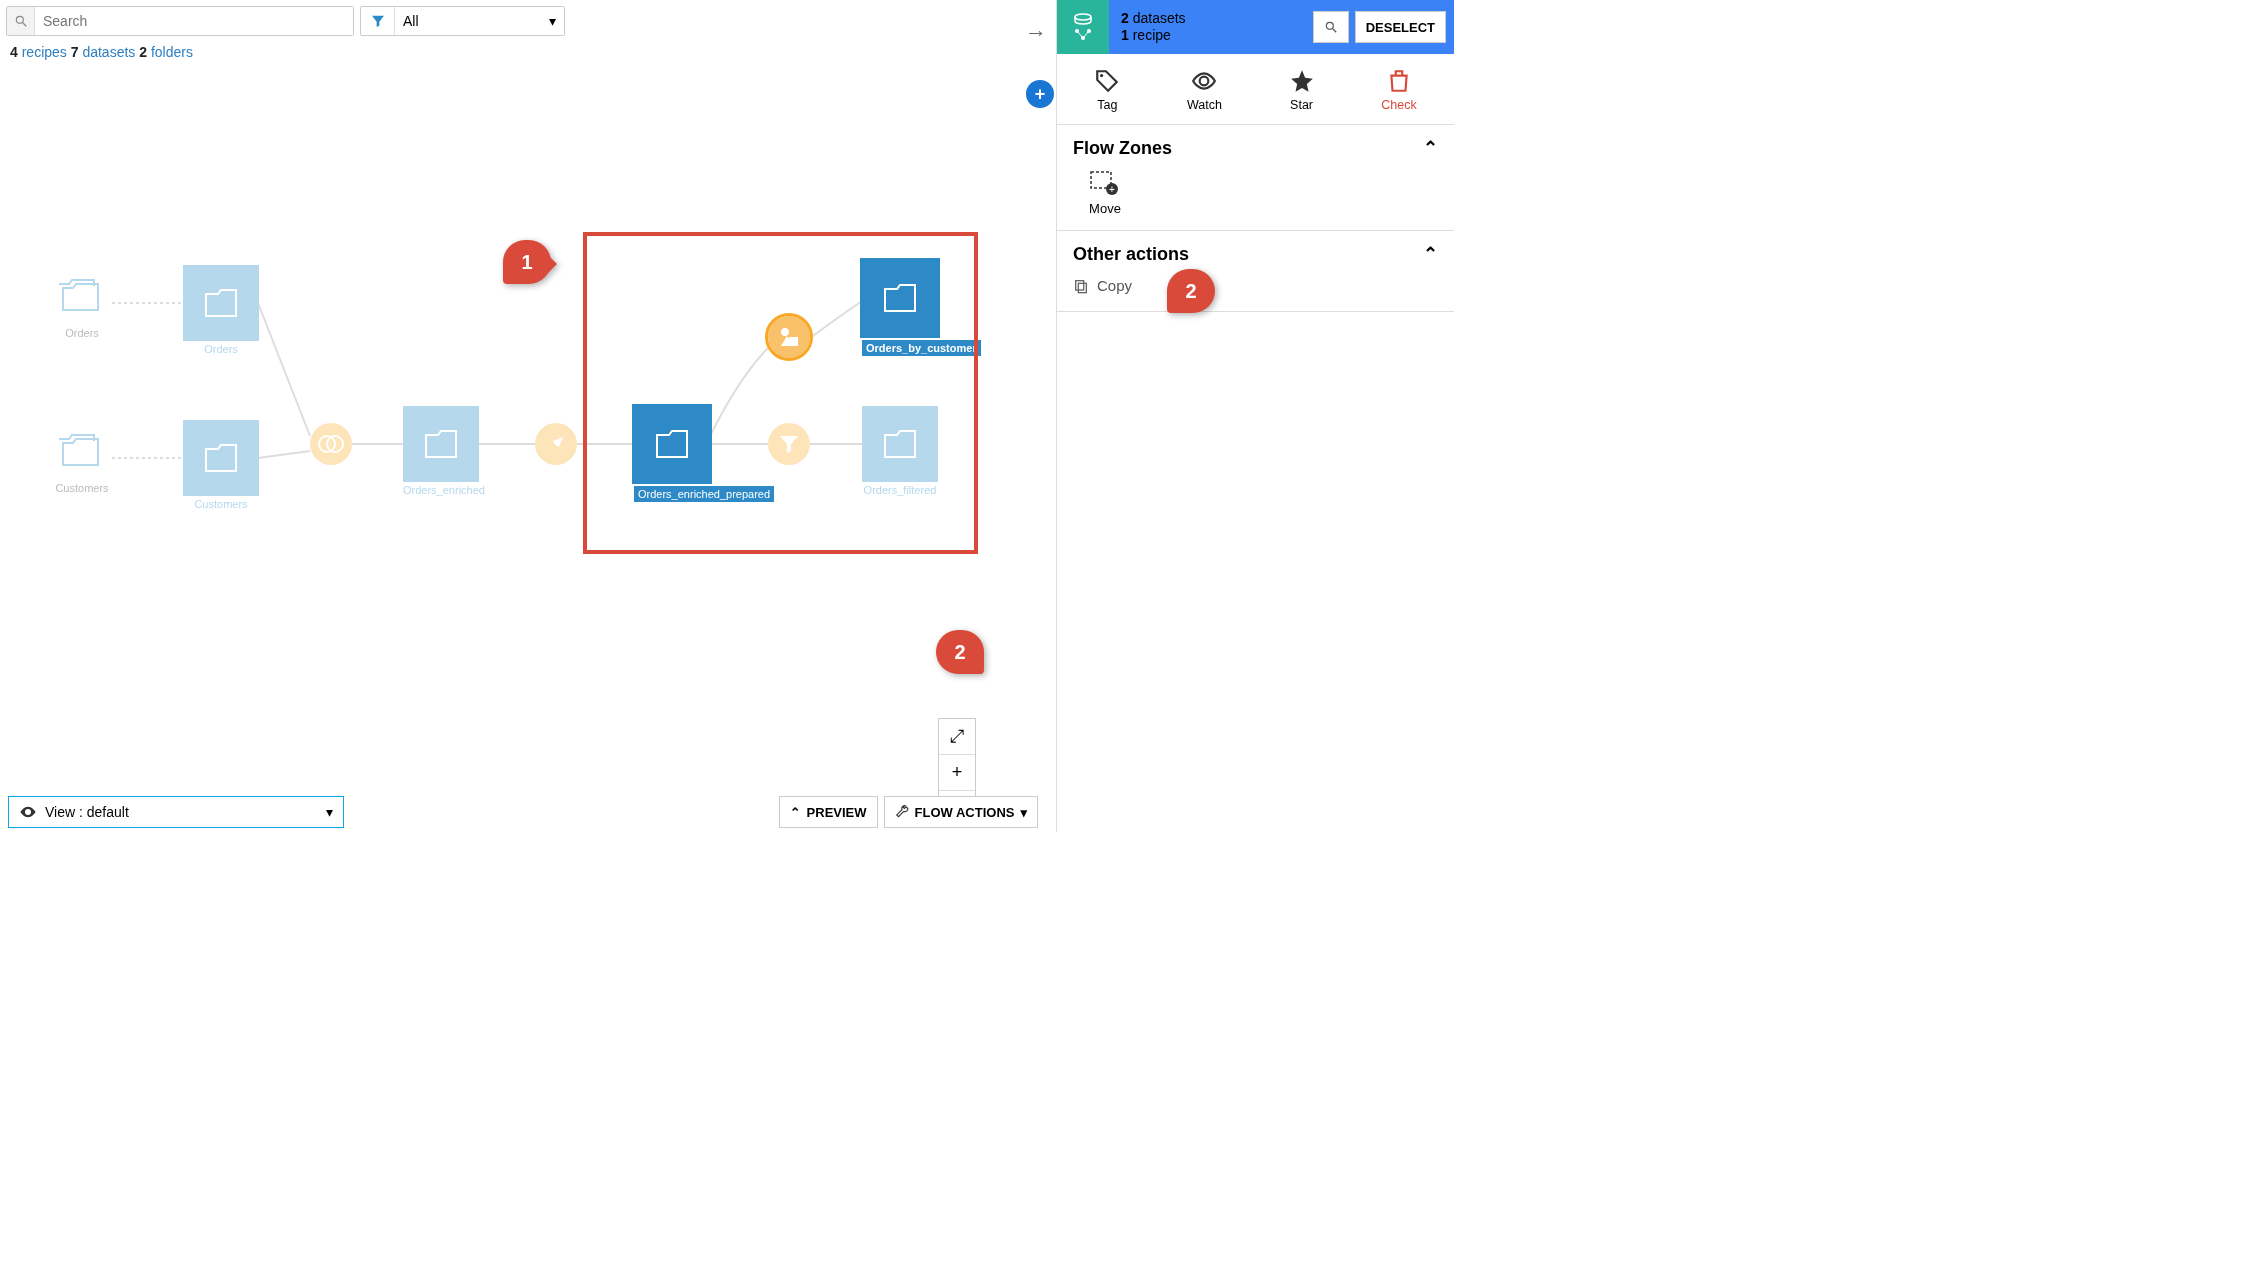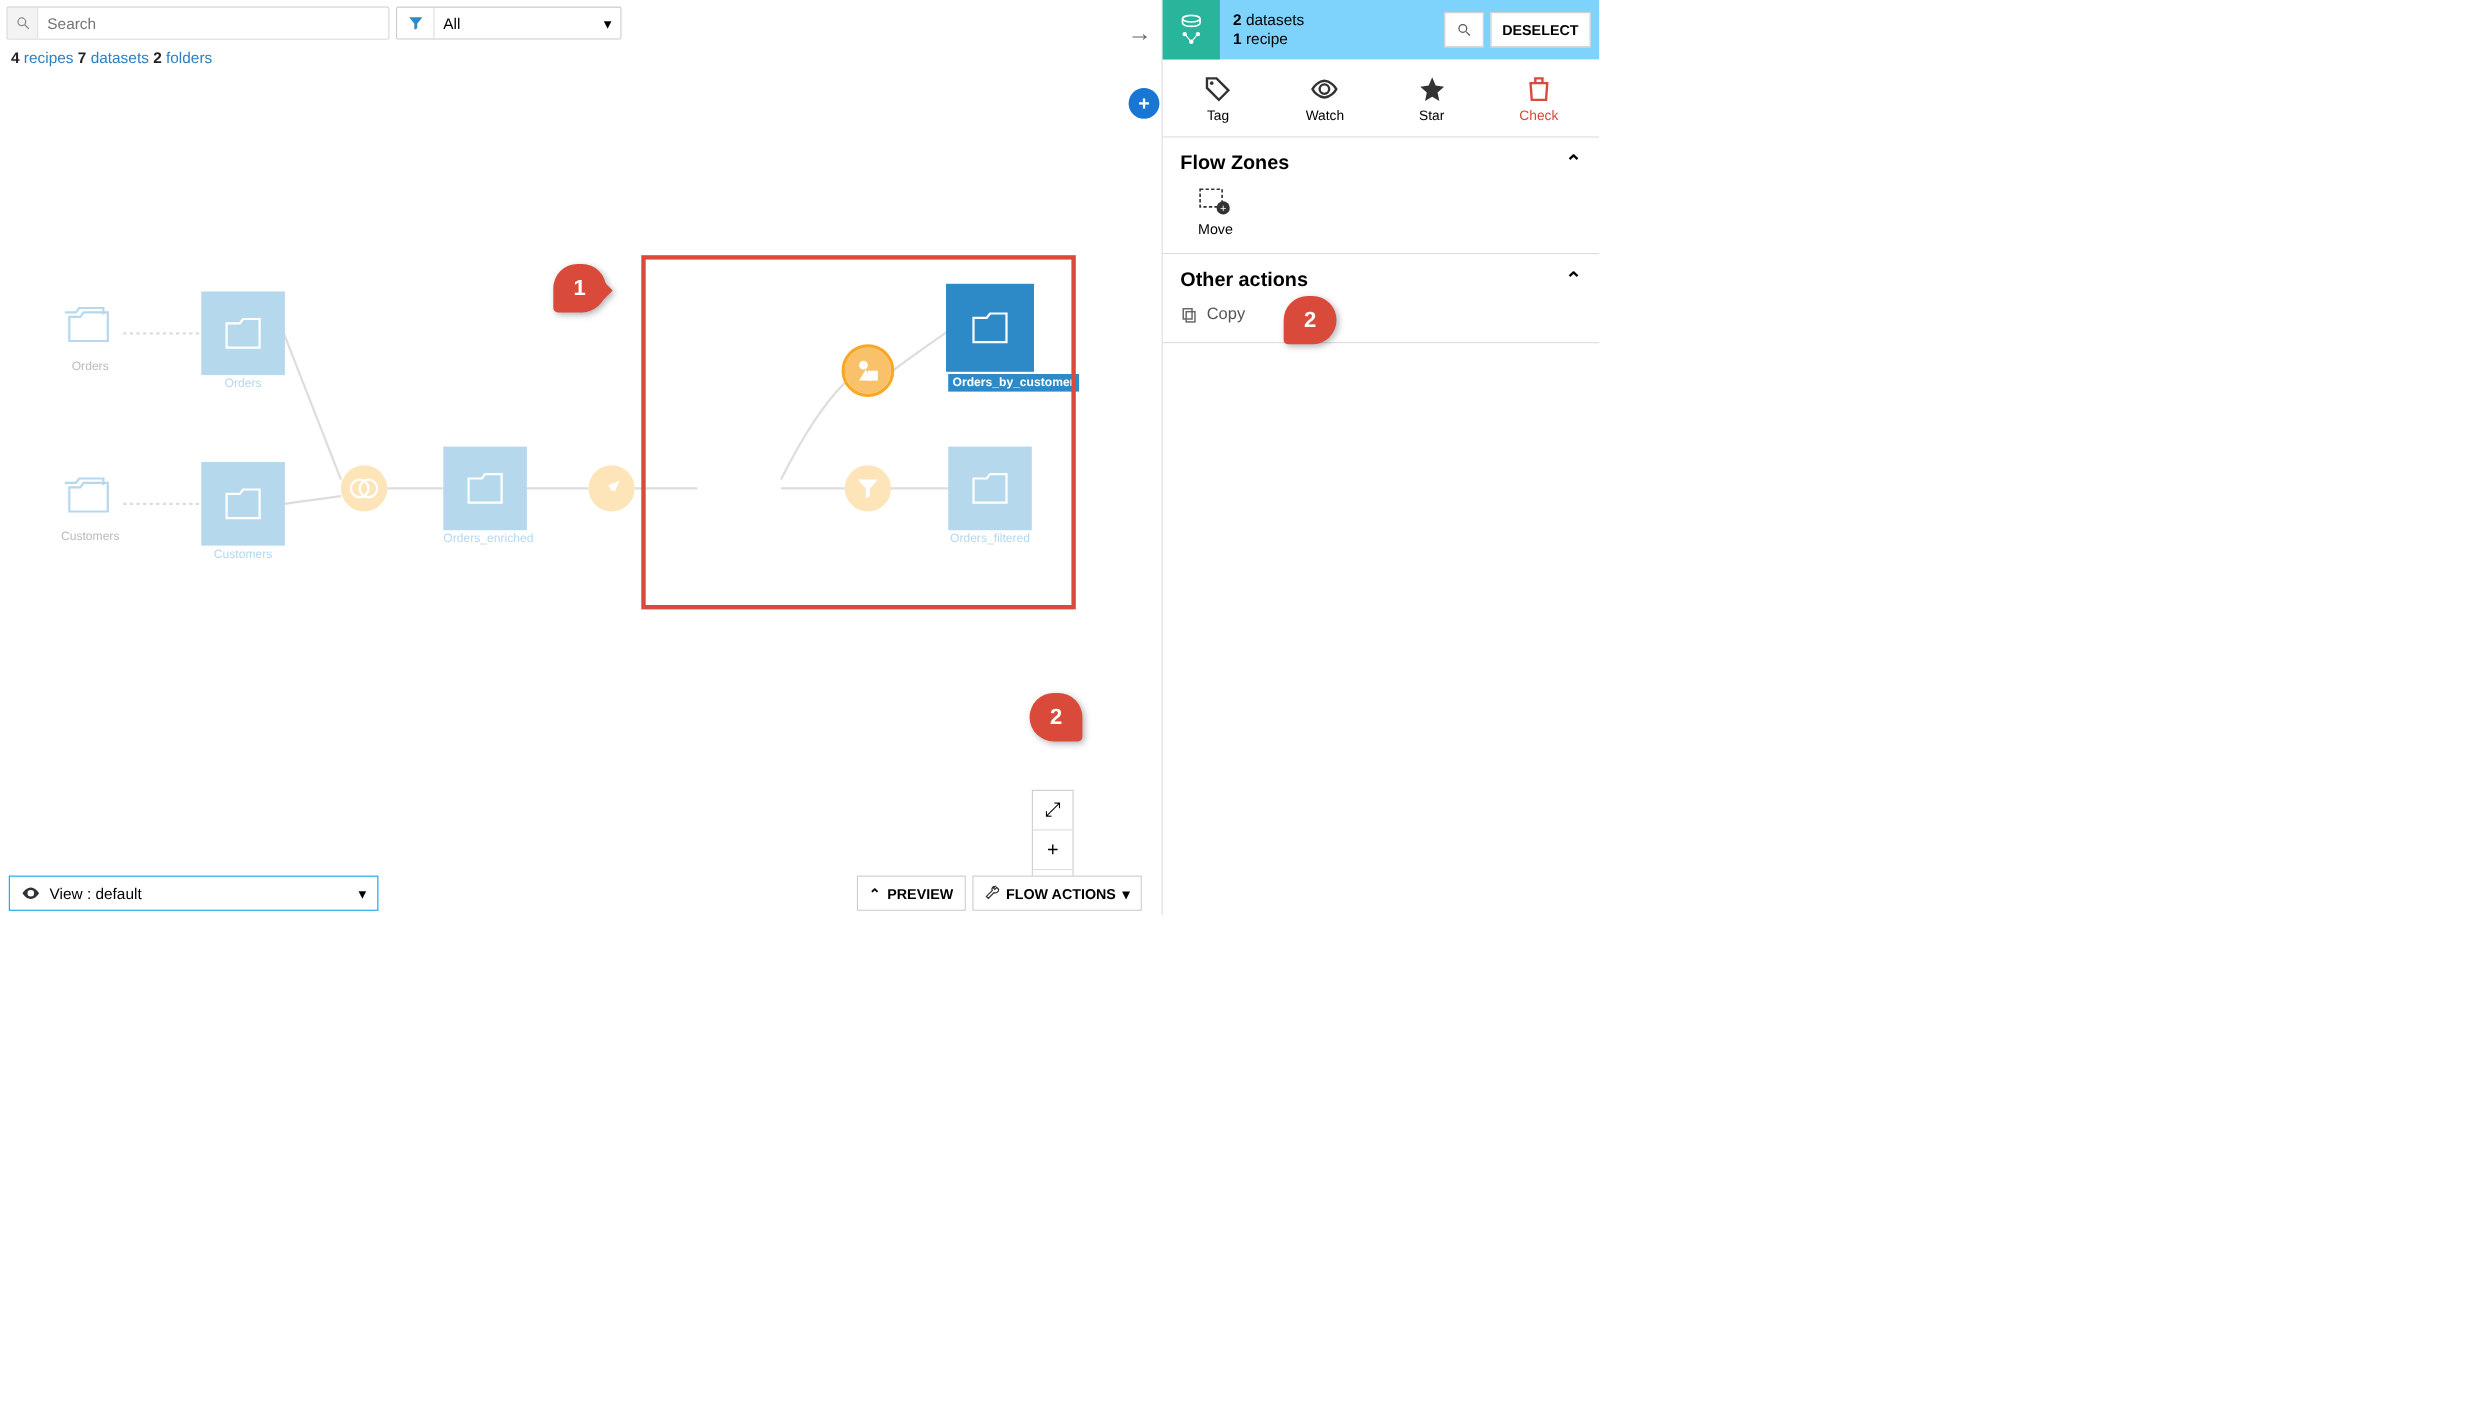--- a/index.html
+++ b/index.html
@@ -51,21 +51,21 @@
 .bottom-bar { position: absolute; bottom: 4px; left: 8px; right: 416px; display: flex; align-items: center; }
 .view-sel { border: 1px solid #0ea5e9; height: 32px; width: 336px; display: flex; align-items: center; padding: 0 10px; justify-content: space-between; }
 .view-sel .left { display: flex; align-items: center; gap: 8px; }
 .bottom-right { margin-left: auto; display: flex; gap: 0; }
 .bb-btn { border: 1px solid #ccc; height: 32px; padding: 0 10px; font-size: 13px; font-weight: 700; display: inline-flex; align-items: center; gap: 6px; background: #fff; cursor: pointer; }
 
 .side-handle { position: absolute; right: 400px; top: 12px; width: 36px; height: 36px; display: flex; align-items: center; justify-content: center; font-size: 22px; color: #666; }
 .add-fab { position: absolute; right: 400px; top: 80px; width: 28px; height: 28px; background: #1976D2; border-radius: 50%; color: #fff; display: flex; align-items: center; justify-content: center; font-weight: 700; font-size: 18px; cursor: pointer; }
 
 .rpanel { position: absolute; right: 0; top: 0; bottom: 0; width: 398px; border-left: 1px solid #ddd; background: #fff; }
-.rp-header { display: flex; align-items: center; background: #7dd3fc; height: 54px; }
+.rp-header { display: flex; align-items: center; background: #3b82f6; height: 54px; }
 .rp-chip { width: 52px; height: 100%; background: #29B59C; display: flex; flex-direction: column; align-items: center; justify-content: center; gap: 2px; }
 .rp-title { padding-left: 12px; line-height: 1.25; flex: 1; }
 .rp-title b { font-weight: 700; }
 .rp-hdr-btns { display: flex; gap: 6px; padding-right: 8px; }
 .rp-icon-btn { width: 36px; height: 32px; border: 1px solid #ccc; background: #fff; display: flex; align-items: center; justify-content: center; cursor: pointer; }
 .rp-deselect { height: 32px; border: 1px solid #ccc; background: #fff; padding: 0 10px; font-weight: 700; font-size: 13px; cursor: pointer; }
 
 .rp-actions { display: flex; justify-content: space-around; padding: 14px 4px 12px 4px; border-bottom: 1px solid #ddd; }
 .rp-action { display: flex; flex-direction: column; align-items: center; gap: 4px; font-size: 12.5px; cursor: pointer; }
 .rp-action.del { color: #D94A3A; }
@@ -189,20 +189,28 @@
       </div>
     <div class="dlabel">Orders_enriched</div>
   </div>
 
   <div class="recipe-circle dim" style="left:535px; top:347px;">
     <svg width="22" height="22" viewBox="0 0 22 22">
         <path d="M4 18l6-6 4 2 4-10-10 4 2 4-6 6z" fill="#fff"></path>
       </svg>
   </div>
 
+  <div class="node-ds sel" style="left:634px; top:330px;">
+    <div class="dbox">
+        <svg width="38" height="38" viewBox="0 0 38 38">
+          <path d="M4 10h12l3-4h15v26H4z" fill="none" stroke="#fff" stroke-width="2"></path>
+        </svg>
+      </div>
+    <div class="center" style="margin-top:2px;"><span class="dlabel">Orders_enriched_prepared</span></div>
+  </div>
 
   <div class="recipe-circle sel" style="left:768px; top:240px;" data="" background="#F9A825">
     <svg width="24" height="24" viewBox="0 0 24 24">
         <circle cx="8" cy="7" r="4" fill="#fff"></circle>
         <rect x="12" y="12" width="9" height="9" fill="#fff"></rect>
         <polygon points="4,21 10,11 16,21" fill="#fff"></polygon>
       </svg>
   </div>
   <div class="recipe-circle dim" style="left:768px; top:347px;">
     <svg width="22" height="22" viewBox="0 0 22 22">

